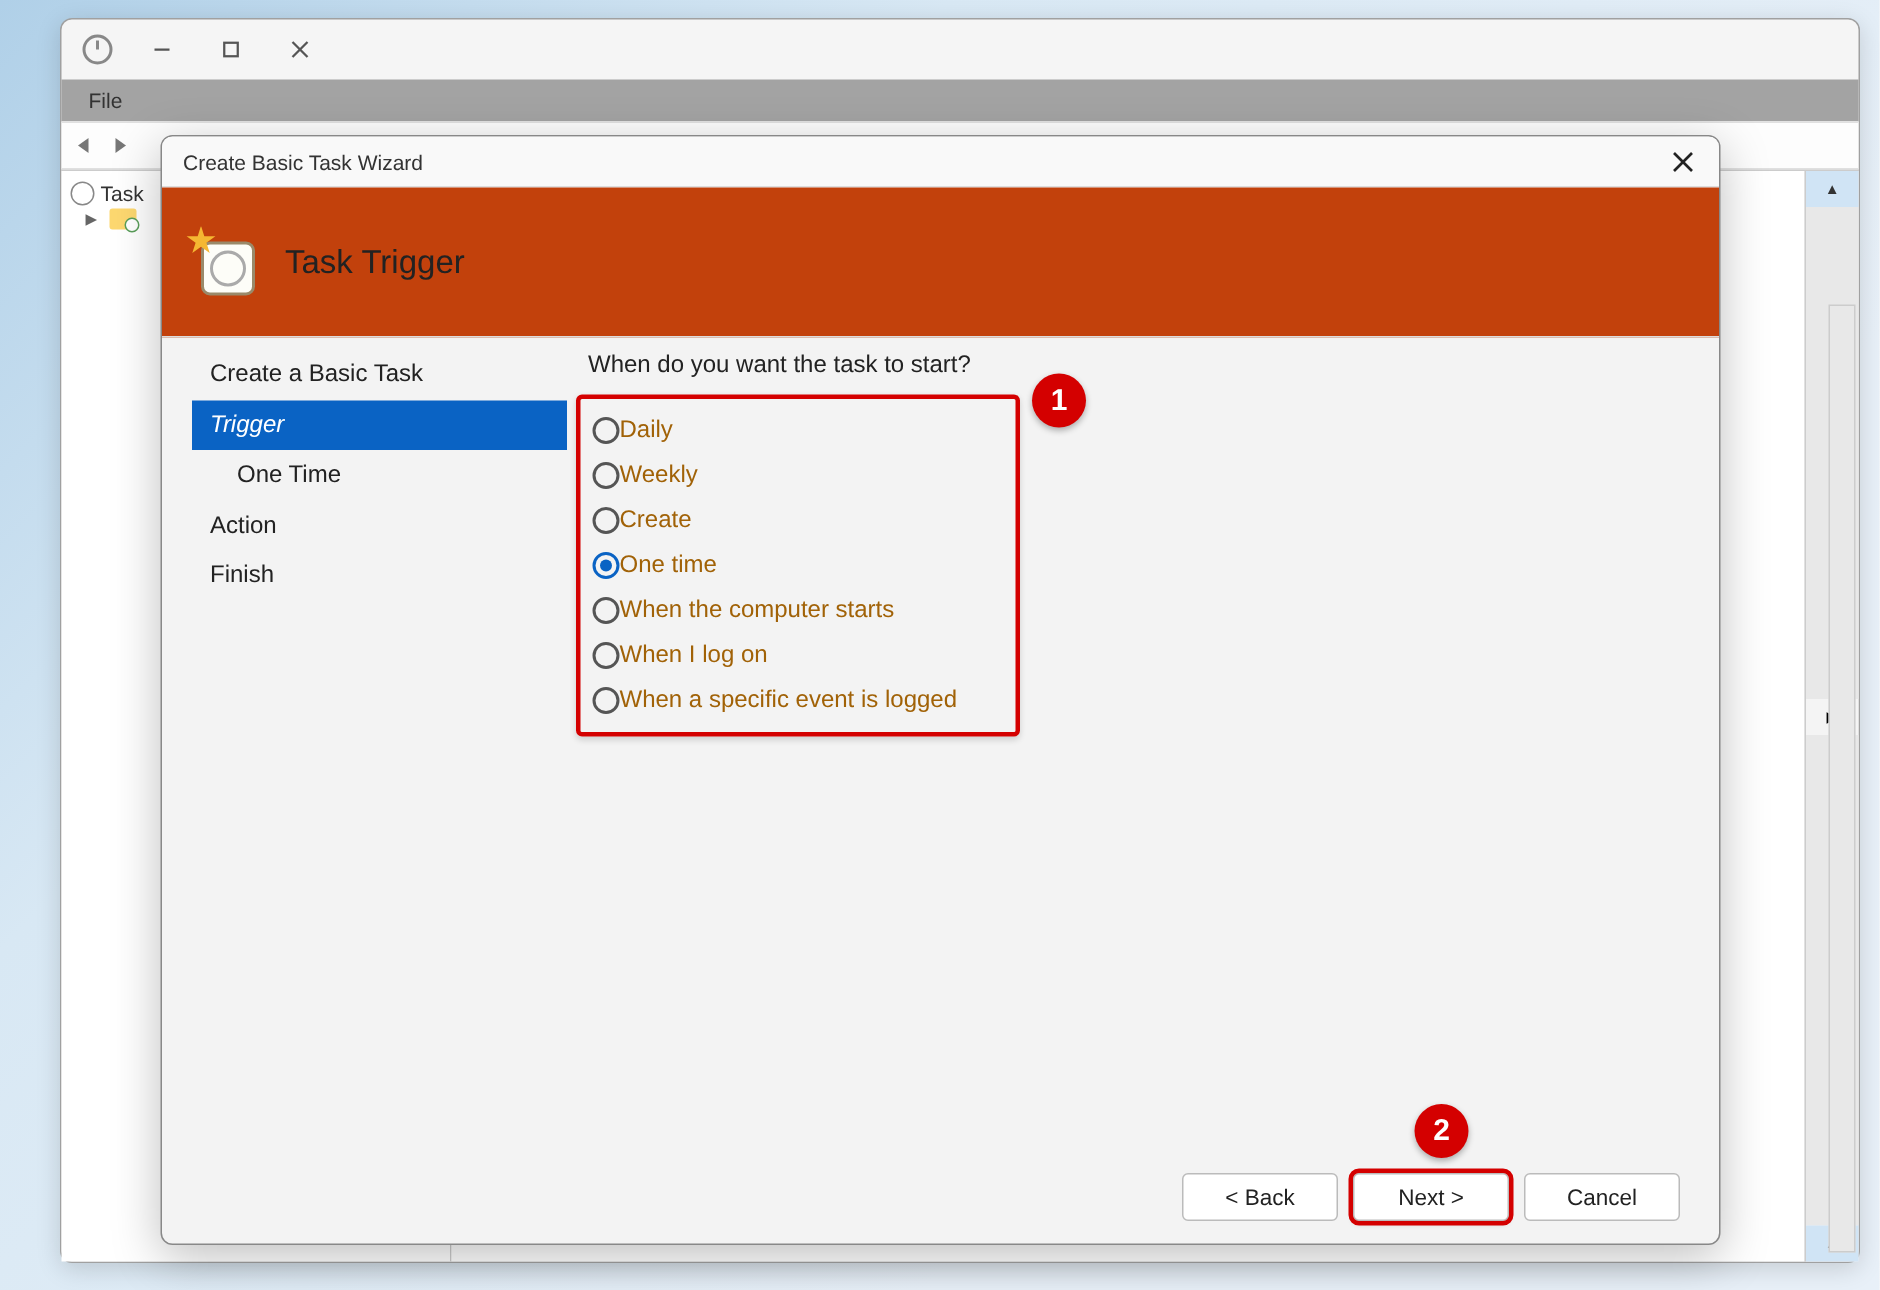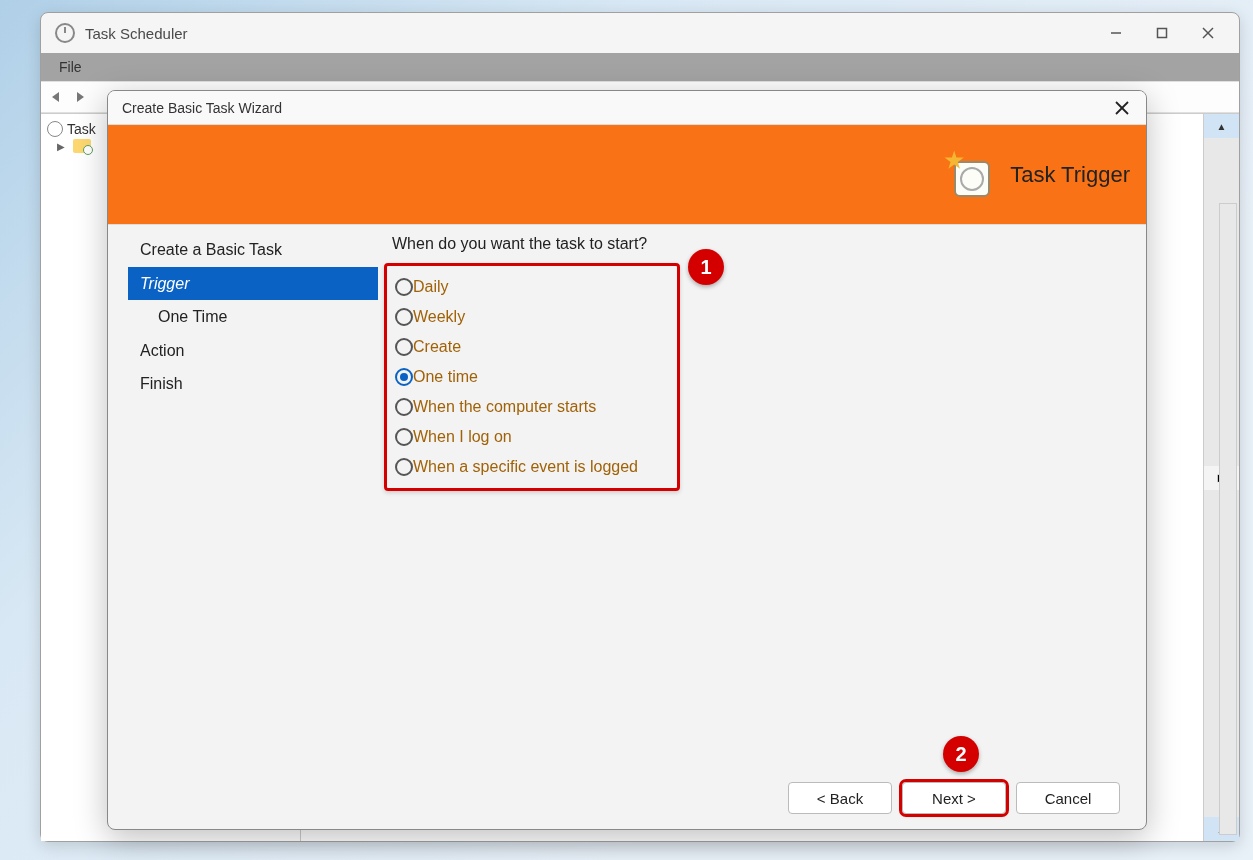--- a/index.html
+++ b/index.html
@@ -33,21 +33,21 @@
   .scroll-btn { height: 24px; background: #d0e4f5; display:flex;align-items:center;justify-content:center;font-size:10px;color:#333;}
   .scroll-track{flex:1;background:#e8e8e8;}
   .vscroll-outer{position:absolute;right:2px;top:190px;bottom:6px;width:18px;background:#e8e8e8;border:1px solid #ccc;}
 
   
   .wizard { position: absolute; left: 107px; top: 90px; width: 1040px; height: 740px; background: #f3f3f3; border: 1px solid #888; border-radius: 8px; box-shadow: 0 8px 32px rgba(0,0,0,0.25); display:flex; flex-direction:column; overflow:hidden;}
   .wizard-titlebar { height: 34px; display: flex; align-items: center; padding: 0 10px 0 14px; font-size: 14px; color: #333; border-bottom: 1px solid #ddd; background:#f9f9f9;}
   .wizard-titlebar .title { flex: 1; }
   .wizard-close { width: 28px; height: 28px; display:flex;align-items:center;justify-content:center; }
 
-  .wizard-header { height: 100px; background: #f97316; display:flex; align-items:center; padding: 0 16px; gap: 18px; border-bottom:1px solid #ddd;justify-content:flex-end;}
+  .wizard-header { height: 100px; background: #c2410c; display:flex; align-items:center; padding: 0 16px; gap: 18px; border-bottom:1px solid #ddd;}
   .wizard-header .hico { width: 48px; height: 48px; position: relative; }
   .wizard-header .hico .clk { position:absolute; right:2px; bottom:2px; width:36px;height:36px;border:2px solid #9a8a6a;border-radius:6px;background:#fdfdf8;}
   .wizard-header .hico .clk::after{content:"";position:absolute;left:0;right:0;top:0;bottom:0;border:2px solid #aaa;border-radius:50%;margin:4px;}
   .wizard-header .hico .star{position:absolute;left:0;top:0;width:20px;height:20px;background:#f5b732;clip-path:polygon(50% 0,61% 35%,98% 35%,68% 57%,79% 91%,50% 70%,21% 91%,32% 57%,2% 35%,39% 35%);}
   .wizard-header .htitle { font-size: 22px; color: #222; }
 
   .wizard-body { flex:1; display:flex; }
   .steps { width: 270px; padding-top: 8px; font-size: 16px; color: #222; }
   .step { padding: 4px 12px; line-height:1.6;margin-left:20px;}
   .step.sub { padding-left: 30px; }
@@ -66,21 +66,20 @@
   .wizard-footer { height: 62px; display:flex; align-items:center; justify-content:flex-end; gap:10px; padding: 0 26px;}
   .btn { min-width: 104px; height: 32px; background:#fff; border:1px solid #bbb; border-radius:4px; font-size:15px; color:#222; display:flex;align-items:center;justify-content:center;}
   .btn.highlight { outline: 3px solid #d40000; outline-offset: 0; box-shadow: 0 2px 4px rgba(0,0,0,0.15);}
 </style>
 </head>
 <body>
 
 <div class="parent-window">
   <div class="parent-titlebar">
     <span class="ico"></span>
-    <span class="title">Task Scheduler</span>
     <div class="win-btn">
         <svg width="12" height="12">
           <line x1="1" y1="6" x2="11" y2="6" stroke-width="1.5"></line>
         </svg>
       </div>
     <div class="win-btn">
         <svg width="12" height="12">
           <rect x="1.5" y="1.5" width="9" height="9" fill="none" stroke-width="1.5"></rect>
         </svg>
       </div>

